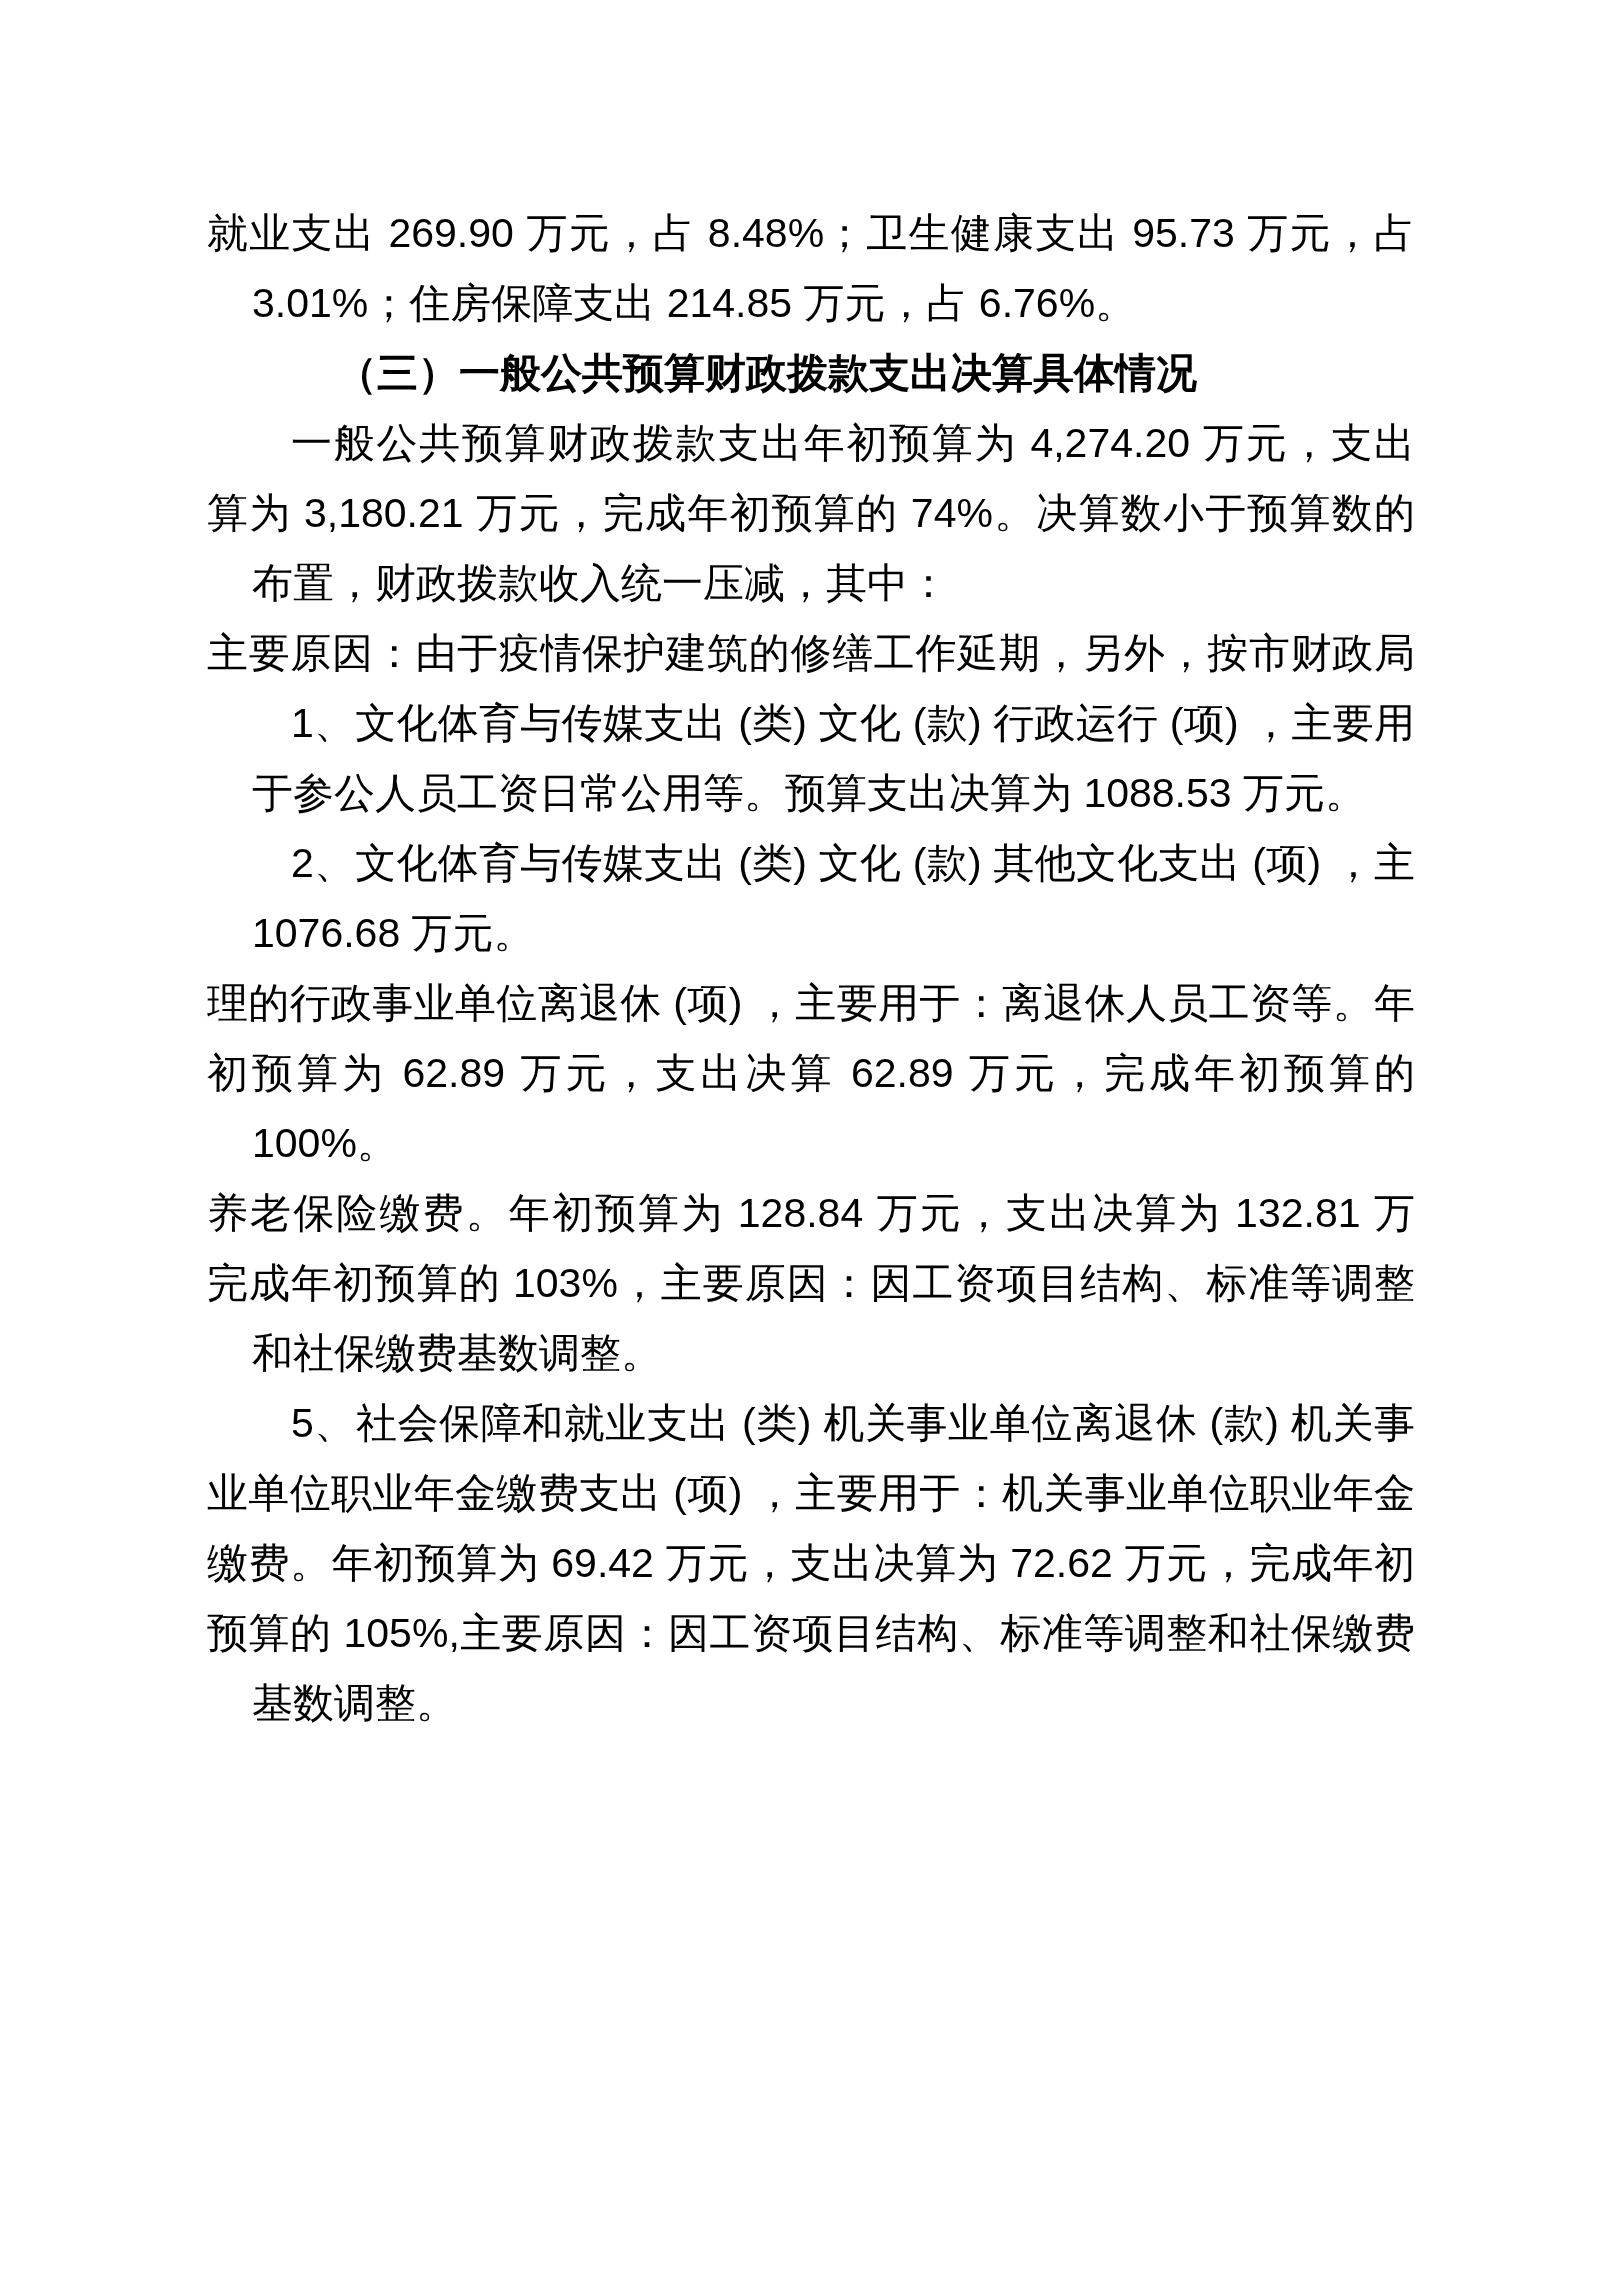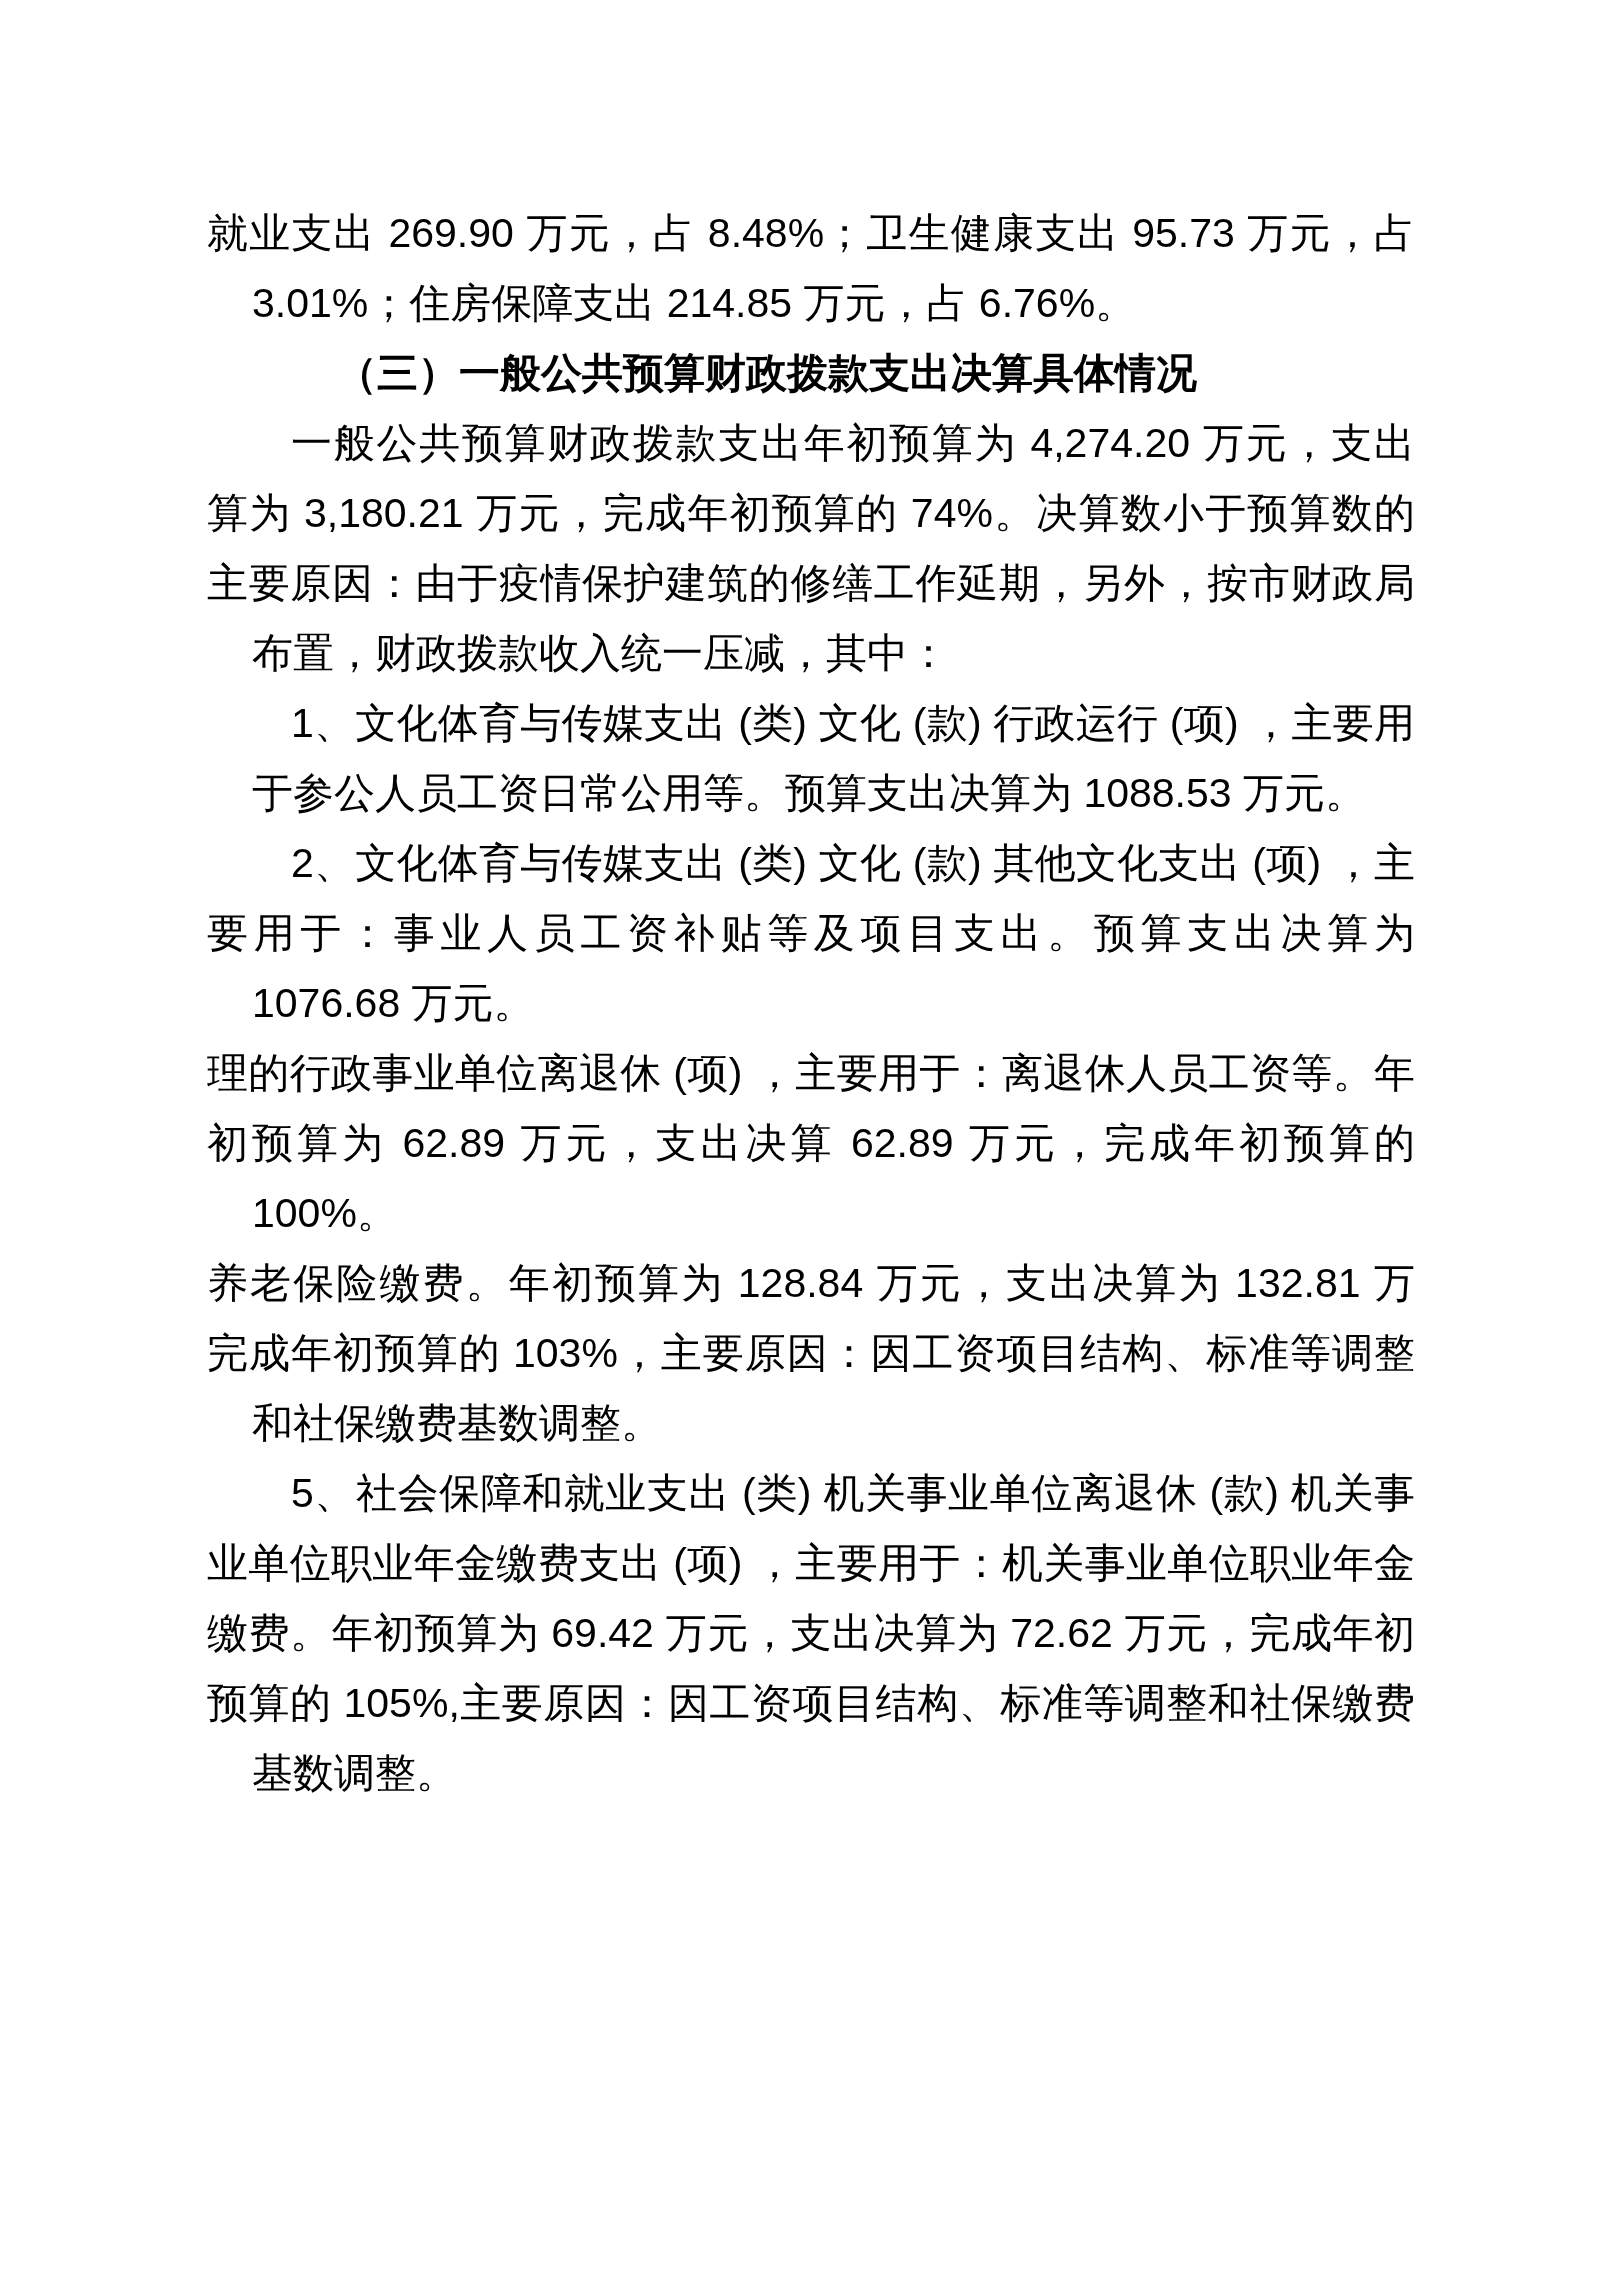--- a/index.html
+++ b/index.html
@@ -46,26 +46,25 @@
 </head>
 <body>
 
 <div class="page" style="background: rgb(255, 255, 255); color: rgb(0, 0, 0);">
   <div class="content" id="doc-content">
       <div class="line">就业支出 269.90 万元，占 8.48%；卫生健康支出 95.73 万元，占</div>
       <div class="line para-end">3.01%；住房保障支出 214.85 万元，占 6.76%。</div>
       <div class="line heading indent para-end">（三）一般公共预算财政拨款支出决算具体情况</div>
       <div class="line indent">一般公共预算财政拨款支出年初预算为 4,274.20 万元，支出决</div>
       <div class="line">算为 3,180.21 万元，完成年初预算的 74%。决算数小于预算数的</div>
+      <div class="line para-end">布置，财政拨款收入统一压减，其中：</div>
       <div class="line">主要原因：由于疫情保护建筑的修缮工作延期，另外，按市财政局</div>
-      <div class="line para-end">布置，财政拨款收入统一压减，其中：</div>
       <div class="line indent">1、文化体育与传媒支出 (类) 文化 (款) 行政运行 (项) ，主要用</div>
       <div class="line para-end">于参公人员工资日常公用等。预算支出决算为 1088.53 万元。</div>
       <div class="line indent">2、文化体育与传媒支出 (类) 文化 (款) 其他文化支出 (项) ，主</div>
-      <div class="line">要用于：事业人员工资补贴等及项目支出。预算支出决算为</div>
       <div class="line para-end">1076.68 万元。</div>
       <div class="line">理的行政事业单位离退休 (项) ，主要用于：离退休人员工资等。年</div>
       <div class="line">初预算为 62.89 万元，支出决算 62.89 万元，完成年初预算的</div>
       <div class="line para-end">100%。</div>
       <div class="line">养老保险缴费。年初预算为 128.84 万元，支出决算为 132.81 万元,</div>
       <div class="line">完成年初预算的 103%，主要原因：因工资项目结构、标准等调整</div>
       <div class="line para-end">和社保缴费基数调整。</div>
       <div class="line indent">5、社会保障和就业支出 (类) 机关事业单位离退休 (款) 机关事</div>
       <div class="line">业单位职业年金缴费支出 (项) ，主要用于：机关事业单位职业年金</div>
       <div class="line">缴费。年初预算为 69.42 万元，支出决算为 72.62 万元，完成年初</div>

